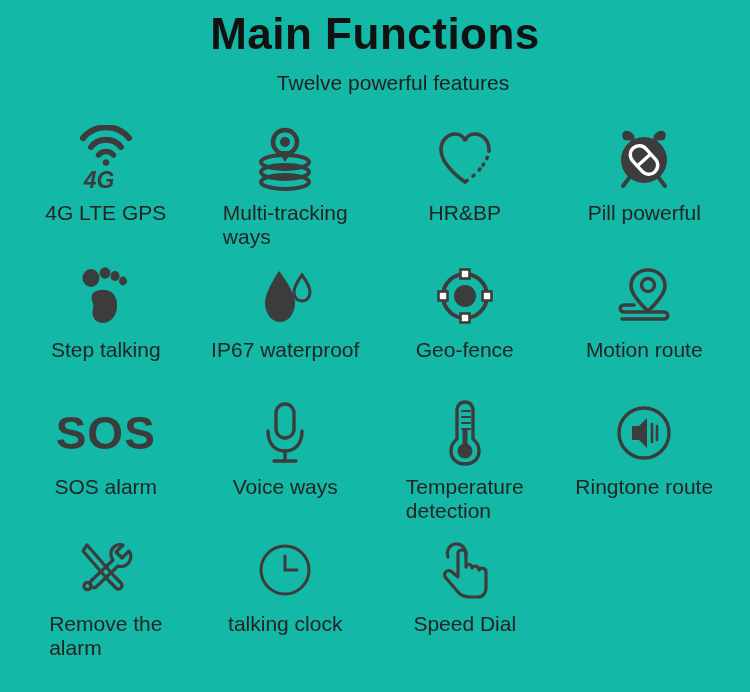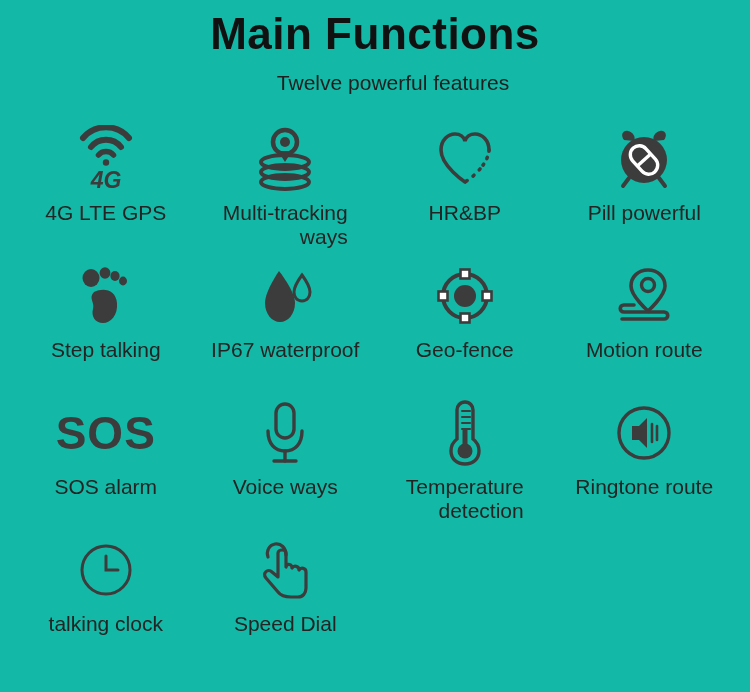--- a/index.html
+++ b/index.html
@@ -52,33 +52,33 @@
     width: 100%;
     display: flex;
     align-items: center;
     justify-content: center;
   }
   .icon-box svg { display: block; }
   .cap {
     margin-top: 6px;
     font-size: 21px;
     line-height: 1.12;
-    text-align: right;
+    text-align: left;
     color: #242424;
     max-width: 180px;
     white-space: pre-line;
   }
   .sos-text {
     font-size: 46px;
     font-weight: 700;
     letter-spacing: 1px;
     color: #3c3c3c;
     line-height: 1;
   }
-  .g4-wrap { display:flex; flex-direction:column; align-items:center; }
+  .g4-wrap { display:flex; flex-direction:column; align-items:flex-start; }
 </style>
 </head>
 <body>
 
 <div id="page">
 
   <div class="header">
     <div class="title">Main Functions</div>
     <div class="subtitle">Twelve powerful features</div>
   </div>
@@ -246,20 +246,34 @@
           <path d="M24 22 L17 22 L17 36 L24 36 L32 44 L32 14 Z" fill="#3c3c3c"></path>
           <g stroke="#3c3c3c" stroke-width="2.6" stroke-linecap="round">
             <line x1="37" y1="20" x2="37" y2="38"></line>
             <line x1="42" y1="22" x2="42" y2="36"></line>
           </g>
         </svg>
       </div>
       <div class="cap">Ringtone route</div>
     </div>
 
+    <div class="cell">
+      <div class="icon-box">
+        <svg width="62" height="62" viewBox="0 0 62 62">
+          <g fill="none" stroke="#3c3c3c" stroke-width="3.2" stroke-linejoin="round">
+            <path d="M12 6 L8 12 L34 42 L41 49 C44 52 49 48 46 44 L39 37 L12 6 Z"></path>
+            <circle cx="12.5" cy="47" r="3.6"></circle>
+            <path d="M48 6 C42 4 35 9 36 16 C36.4 19 38 21 38 21 L16 42 C13 45 18 51 21 48 L43 27
+                     C43 27 46 28 49 27 C55 25 58 17 54 12 L47 19 L41 13 L48 6 Z"></path>
+          </g>
+        </svg>
+      </div>
+      <div class="cap">Remove the
+alarm</div>
+    </div>
 
 
     <div class="cell">
       <div class="icon-box">
         <svg width="56" height="56" viewBox="0 0 56 56">
           <circle cx="28" cy="28" r="24" fill="none" stroke="#3c3c3c" stroke-width="3"></circle>
           <path d="M28 14 L28 28 L40 28" fill="none" stroke="#3c3c3c" stroke-width="3" stroke-linecap="round"></path>
         </svg>
       </div>
       <div class="cap">talking clock</div>

